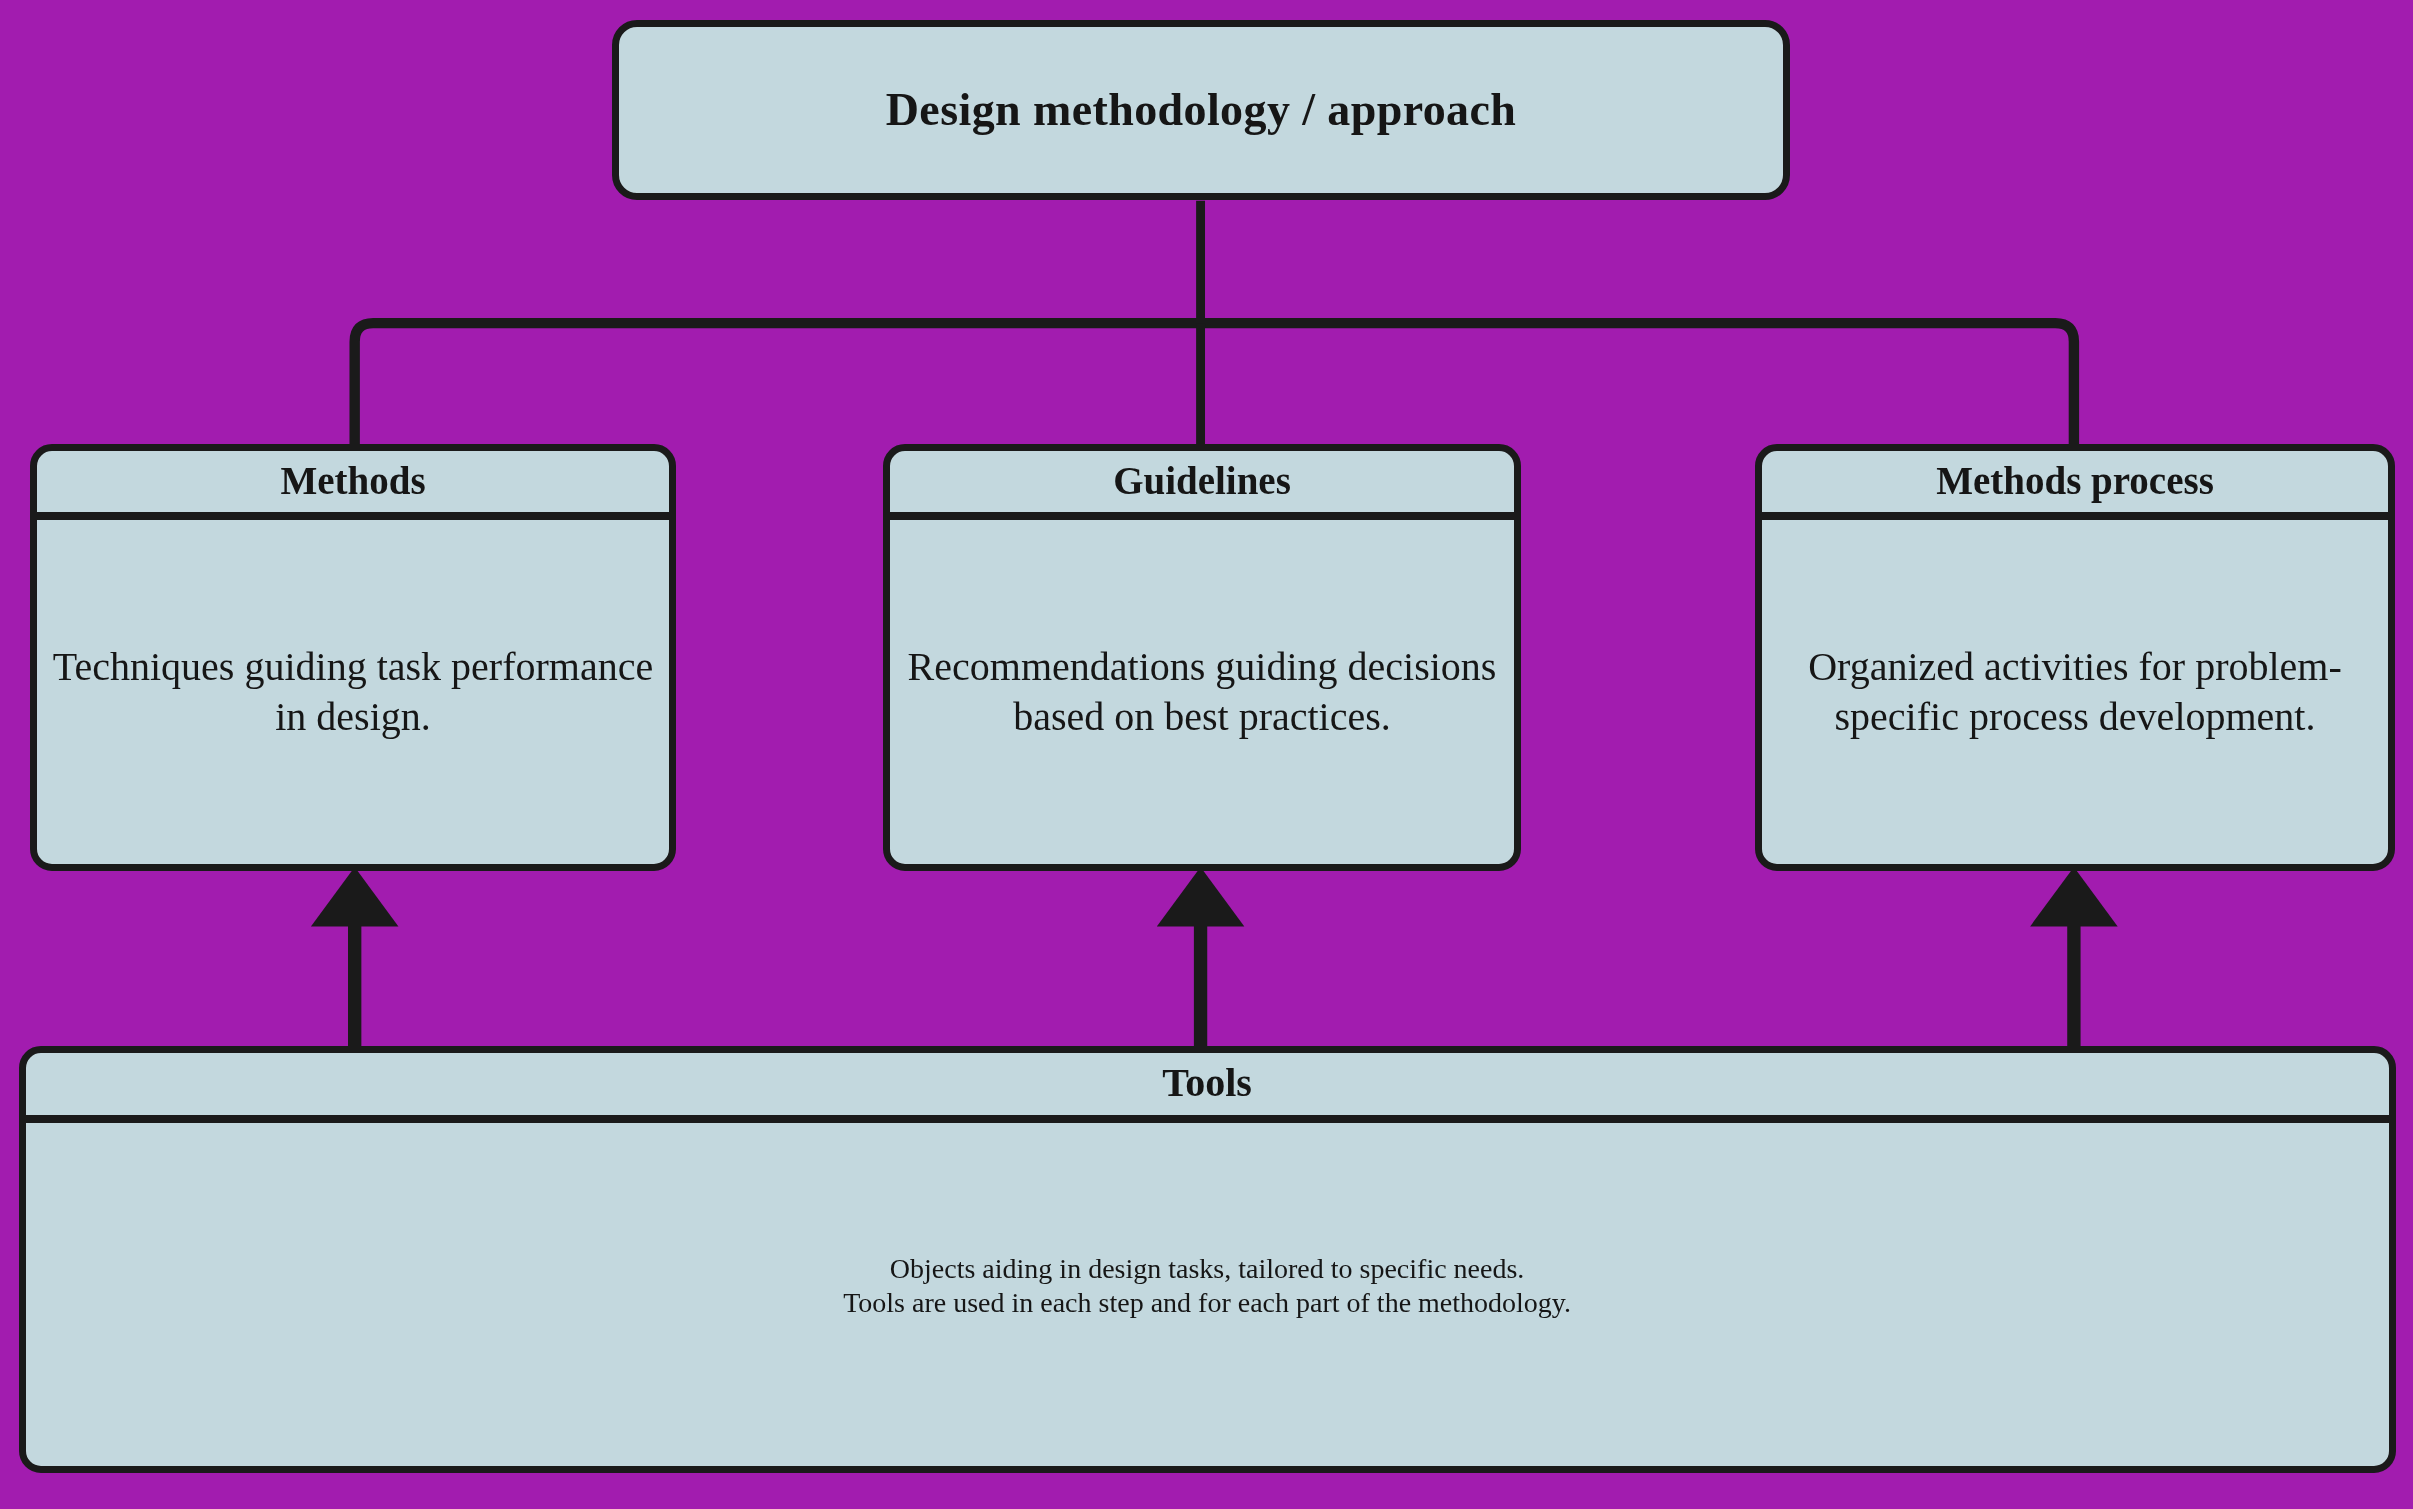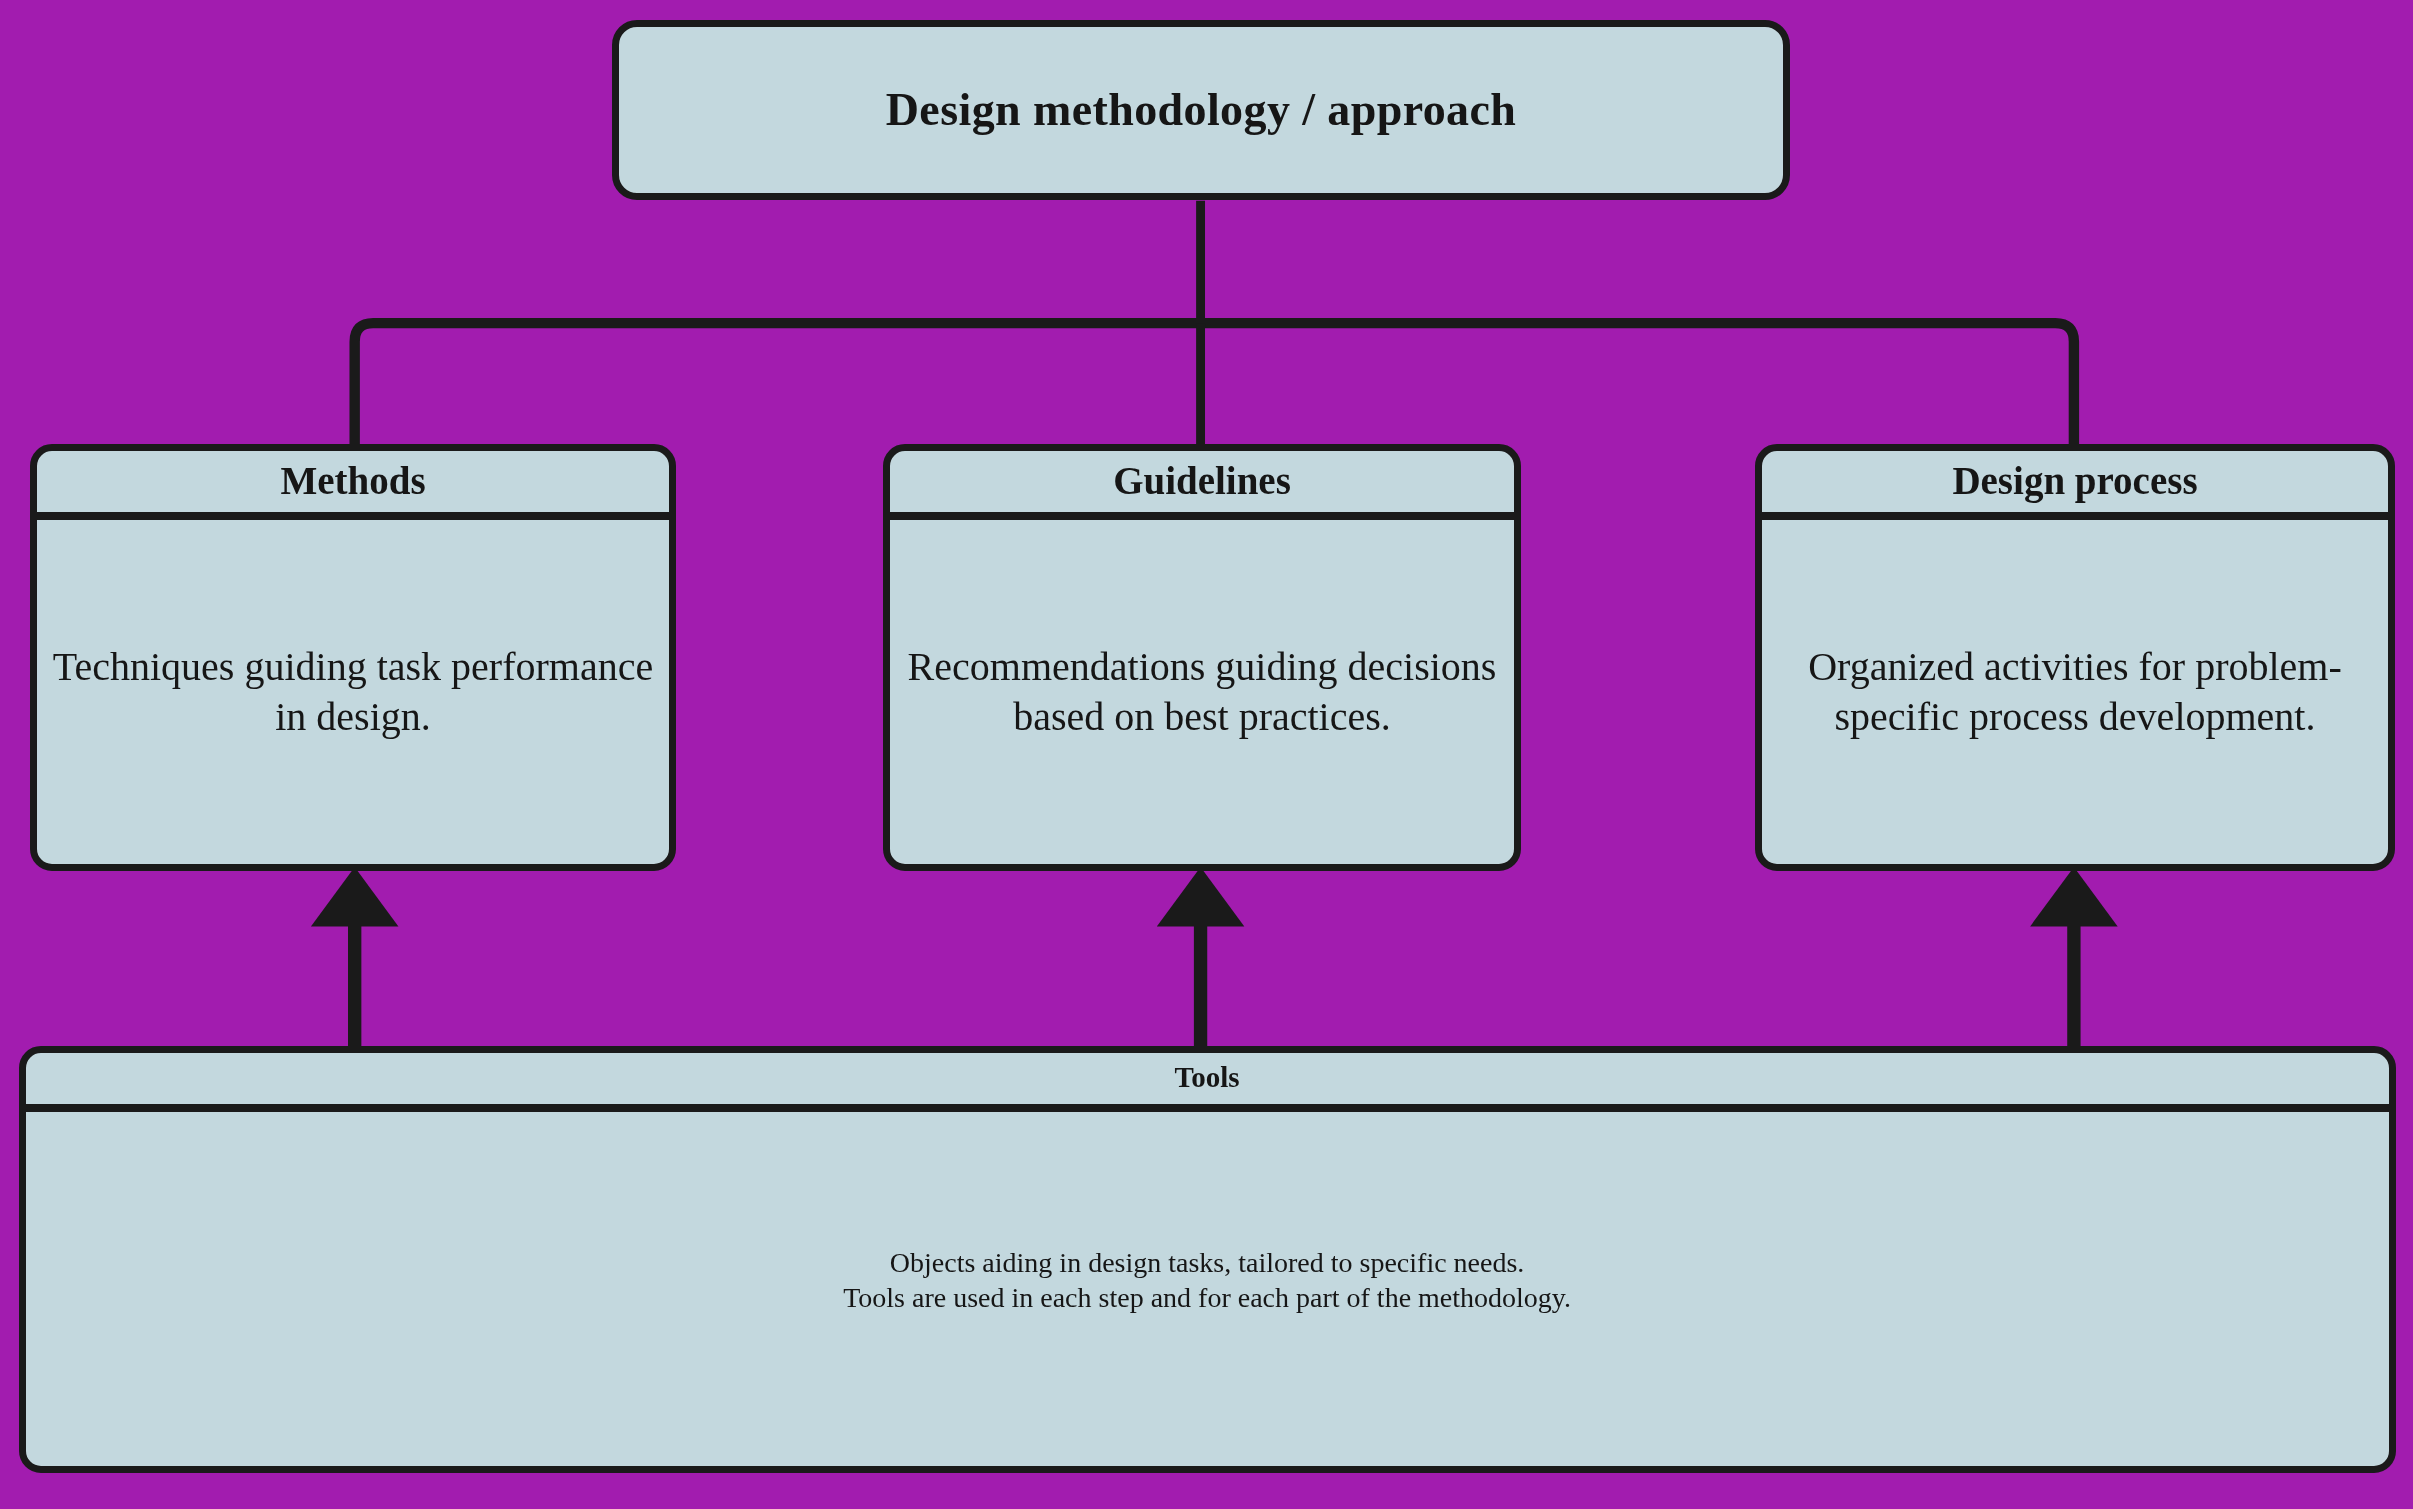--- a/index.html
+++ b/index.html
@@ -83,21 +83,21 @@
   }
 
   
   #node-tools {
     left: 18.6px;
     top: 1046px;
     width: 2377px;
     height: 427px;
   }
   #node-tools .node-title {
-    font-size: 29px;
+    font-size: 40px;
     padding: 10.4px 0 12px 0;
   }
   #node-tools .node-body {
     font-size: 28px;
     padding-bottom: 16.3px;
   }
 
   
   #wires {
     position: absolute;
@@ -151,21 +151,21 @@
 
   <div class="node node-mid" id="node-methods">
     <div class="node-title">Methods</div>
     <div class="node-divider"></div>
     <div class="node-body">
       <span>Techniques guiding task performance in design.</span>
     </div>
   </div>
 
   <div class="node node-mid" id="node-process">
-    <div class="node-title">Design process</div>
+    <div class="node-title">Methods process</div>
     <div class="node-divider"></div>
     <div class="node-body">
       <span>Organized activities for problem-specific process development.</span>
     </div>
   </div>
 
   <div class="node" id="node-tools">
     <div class="node-title">Tools</div>
     <div class="node-divider"></div>
     <div class="node-body">

